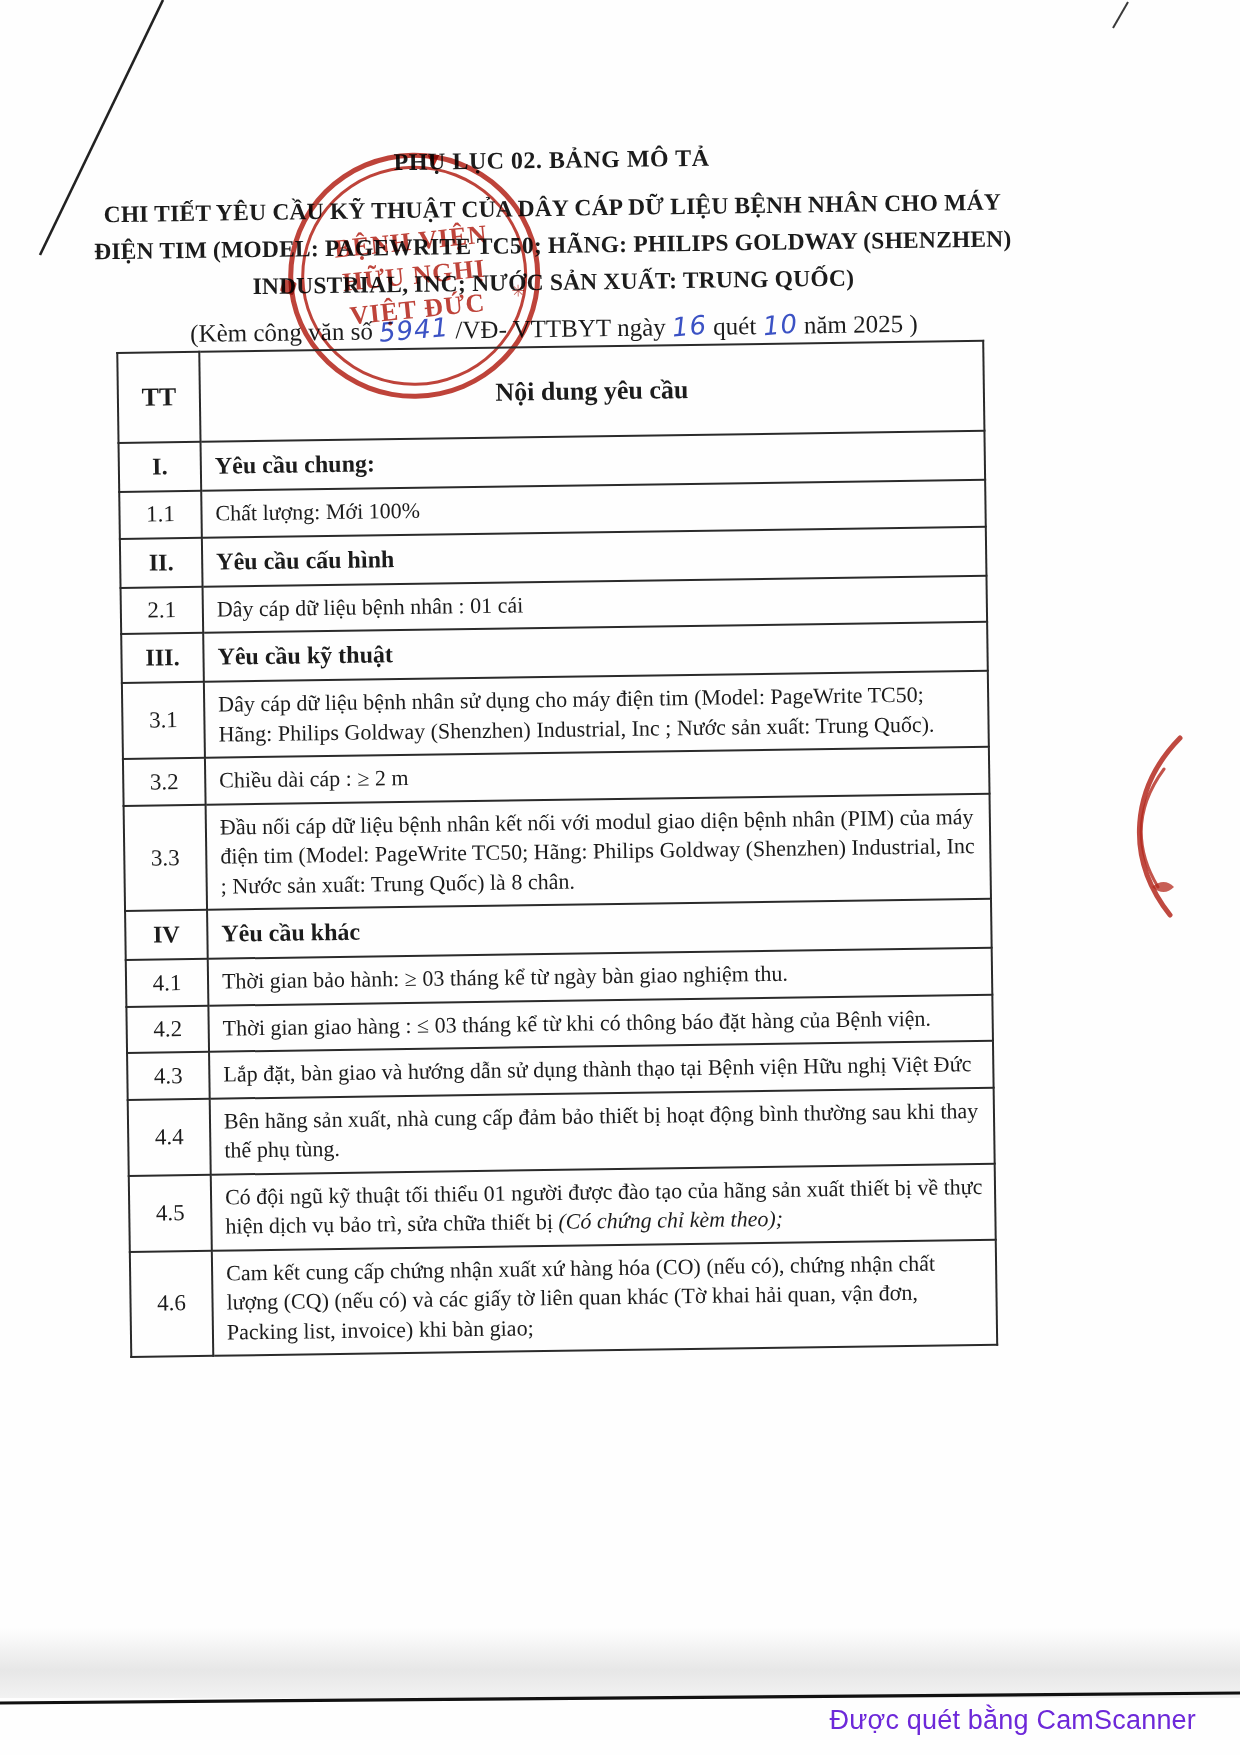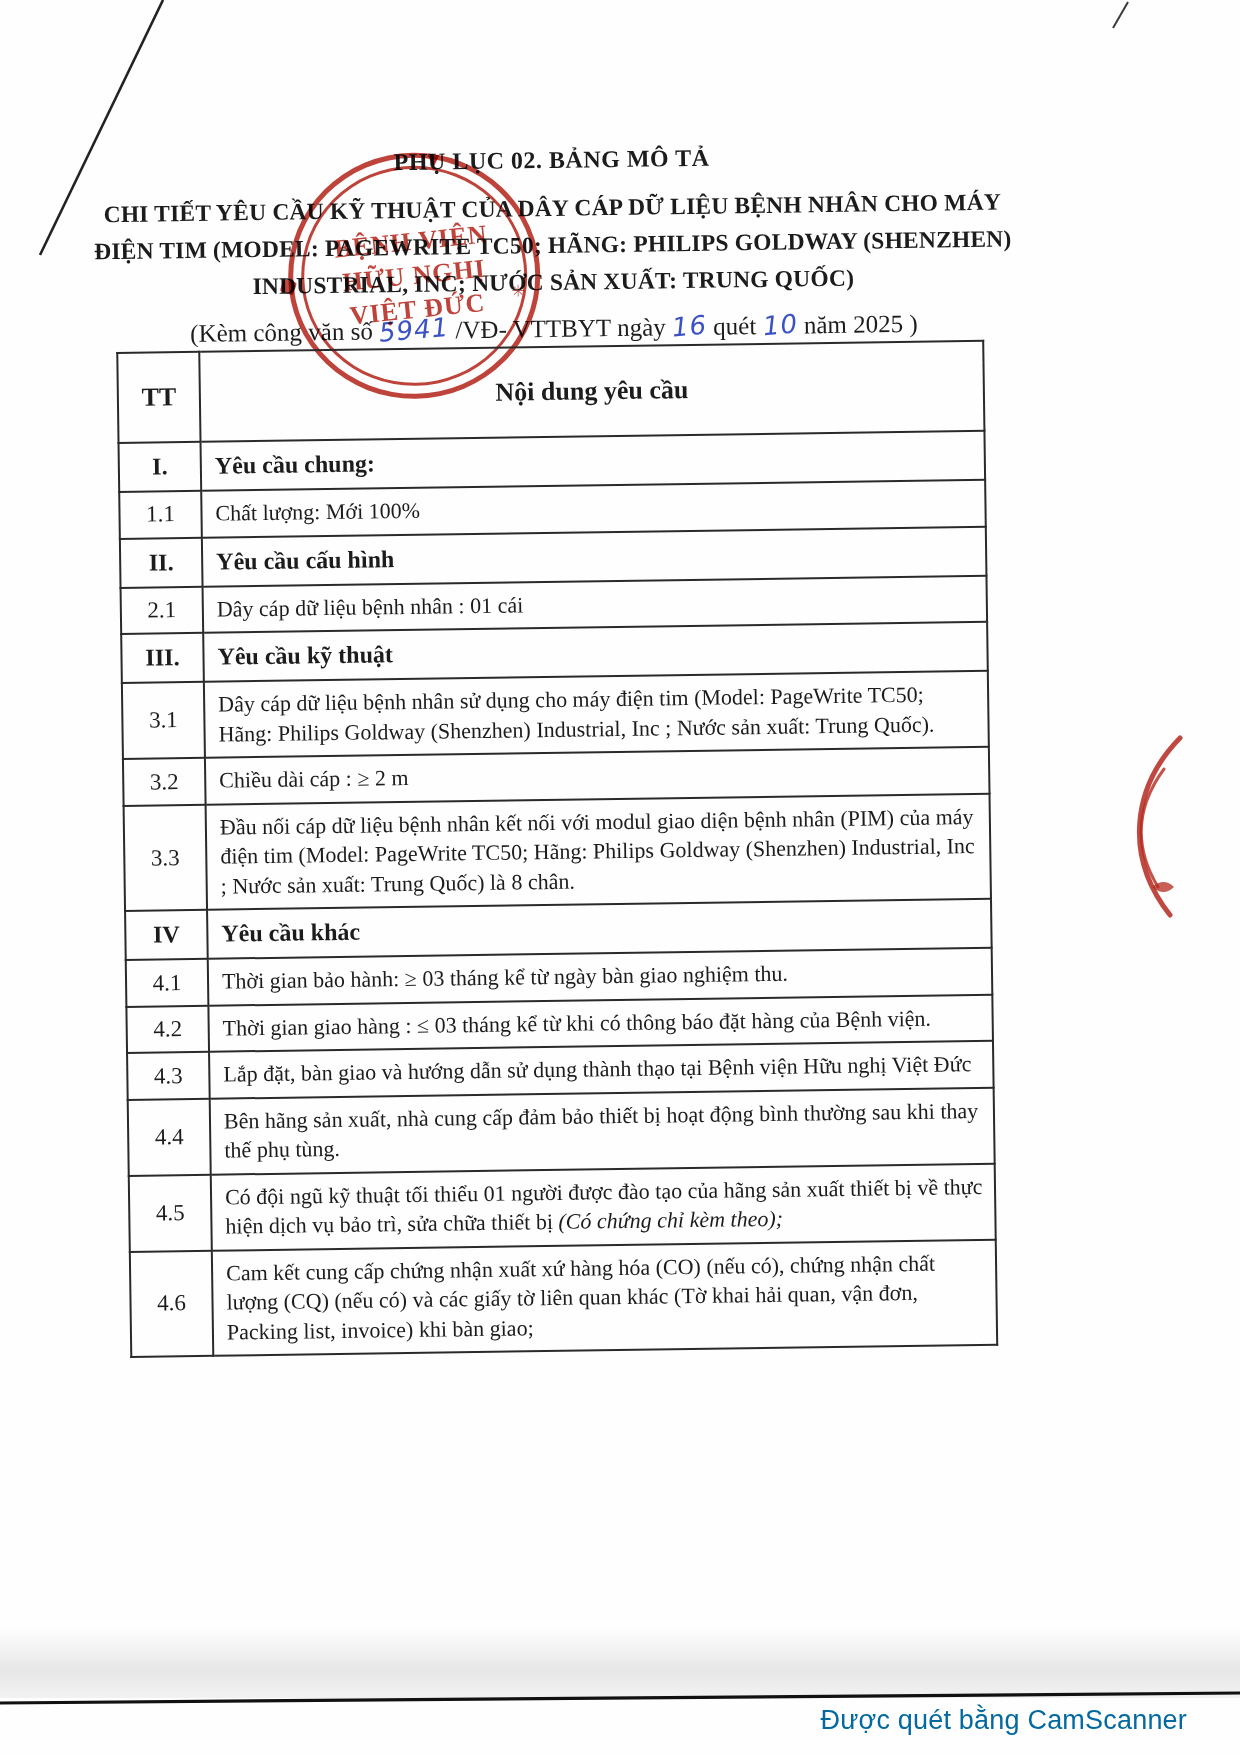--- a/index.html
+++ b/index.html
@@ -43,23 +43,23 @@
   td.col-content{padding:7px 11px 8px 13px;font-size:22px;line-height:1.34;}
   tr.section td.col-content{font-weight:bold;font-size:24px;}
   tr.section td.col-tt{font-weight:bold;font-size:24px;}
   .ri{font-style:italic;}
   
   .arc-svg{position:absolute;left:1108px;top:735px;mix-blend-mode:multiply;}
   
   .scan-band{position:absolute;left:0;top:1628px;width:1240px;height:70px;
     background:linear-gradient(180deg,rgba(236,236,236,0) 0%,#e7e7e7 60%,#f2f2f2 100%);}
   .bottom-line-svg{position:absolute;left:0;top:1685px;}
-  .watermark{position:absolute;right:53px;top:1705px;
+  .watermark{position:absolute;right:44px;top:1705px;
     font-family:"Liberation Sans","DejaVu Sans",sans-serif;
-    font-size:27px;color:#0369a1;letter-spacing:.2px;}
+    font-size:27px;color:#6d28d9;letter-spacing:.2px;}
 </style>
 </head>
 <body>
 
 <div class="page">
 
   <svg class="edge-svg" width="300" height="270">
     <line x1="163" y1="0" x2="40" y2="255" stroke="#222222" stroke-width="2.6"></line>
   </svg>
   <svg class="edge-svg" width="1240" height="40" style="left:0;top:0;">

